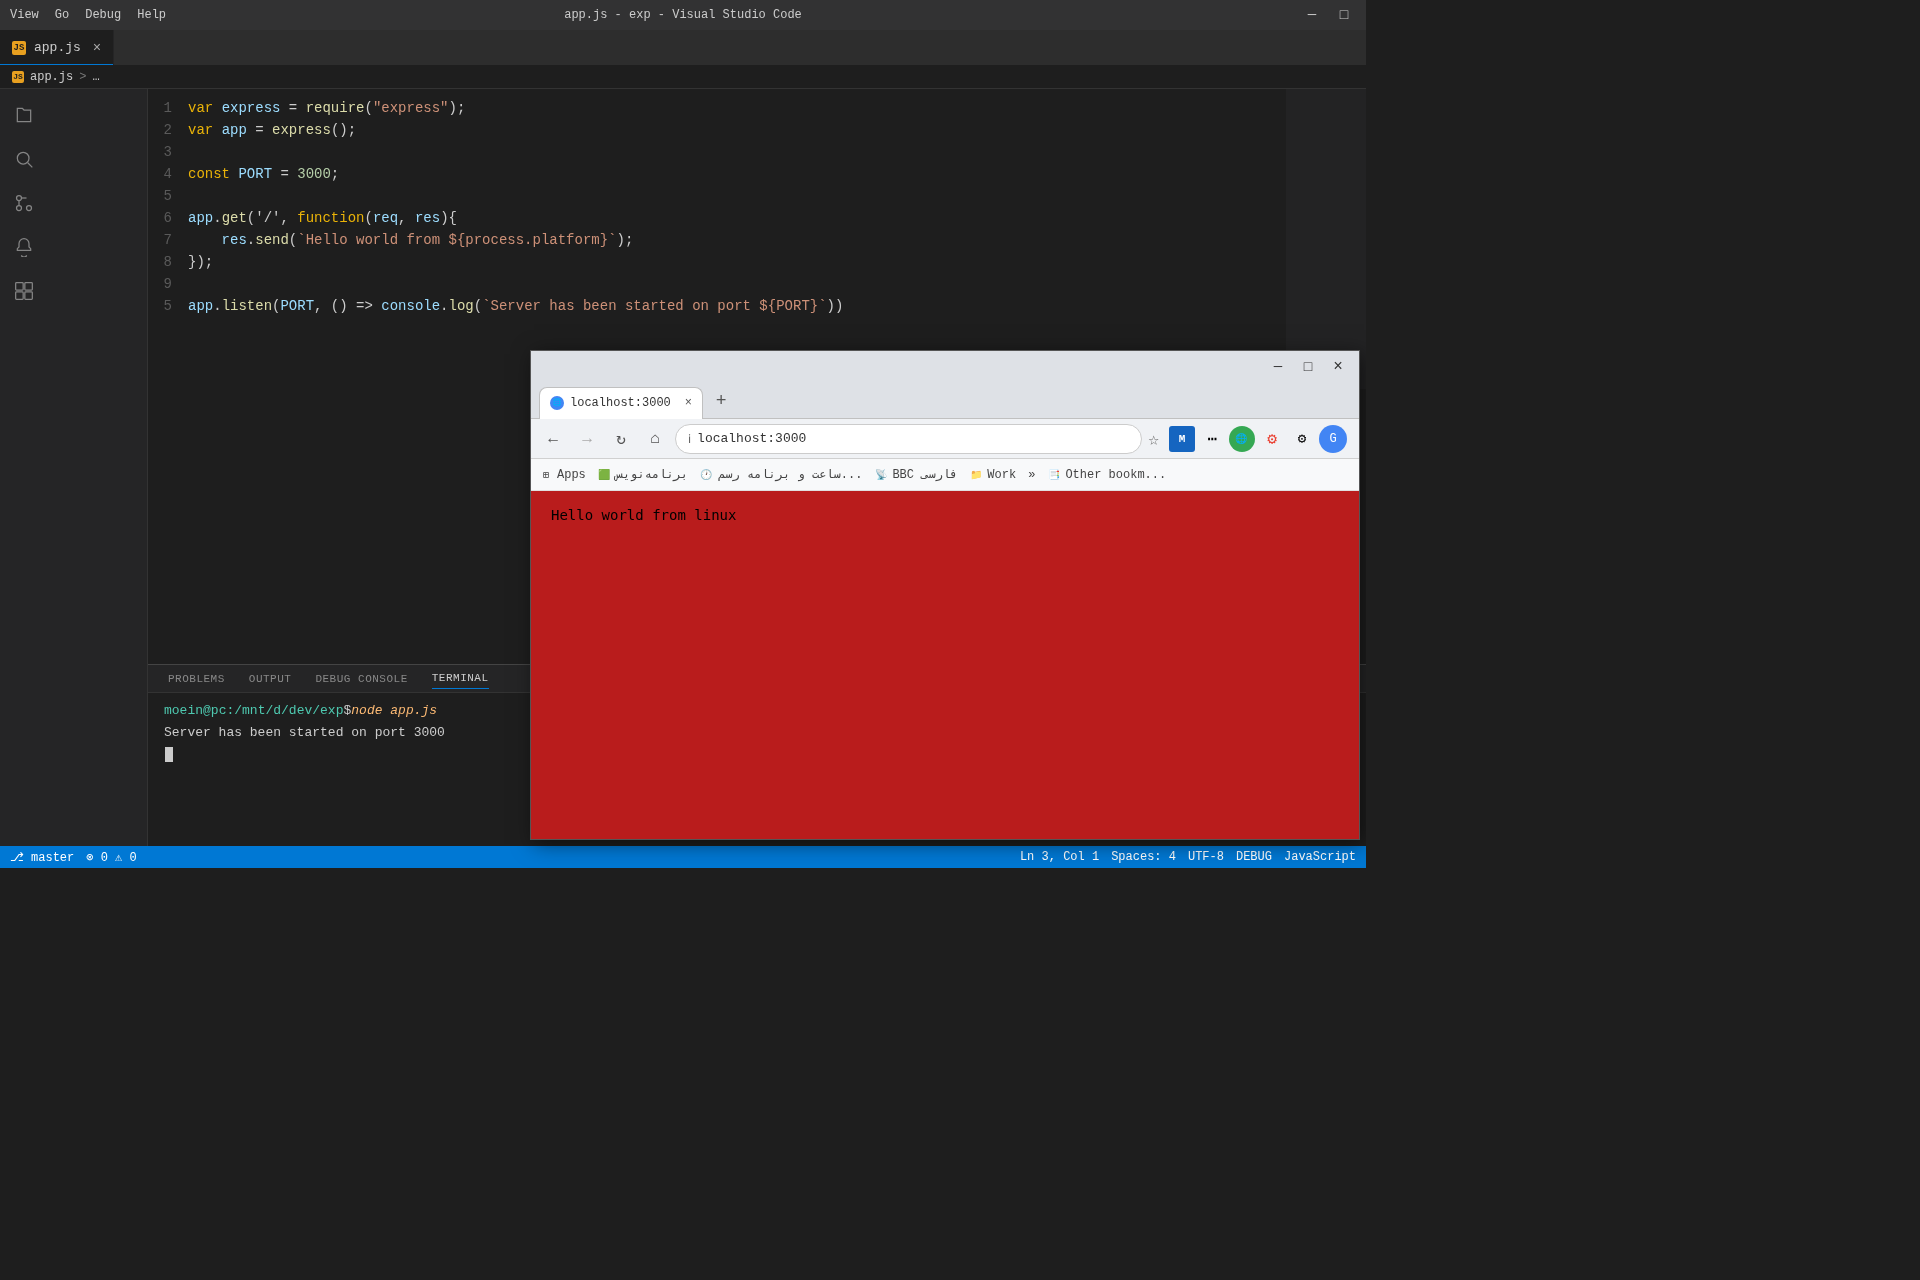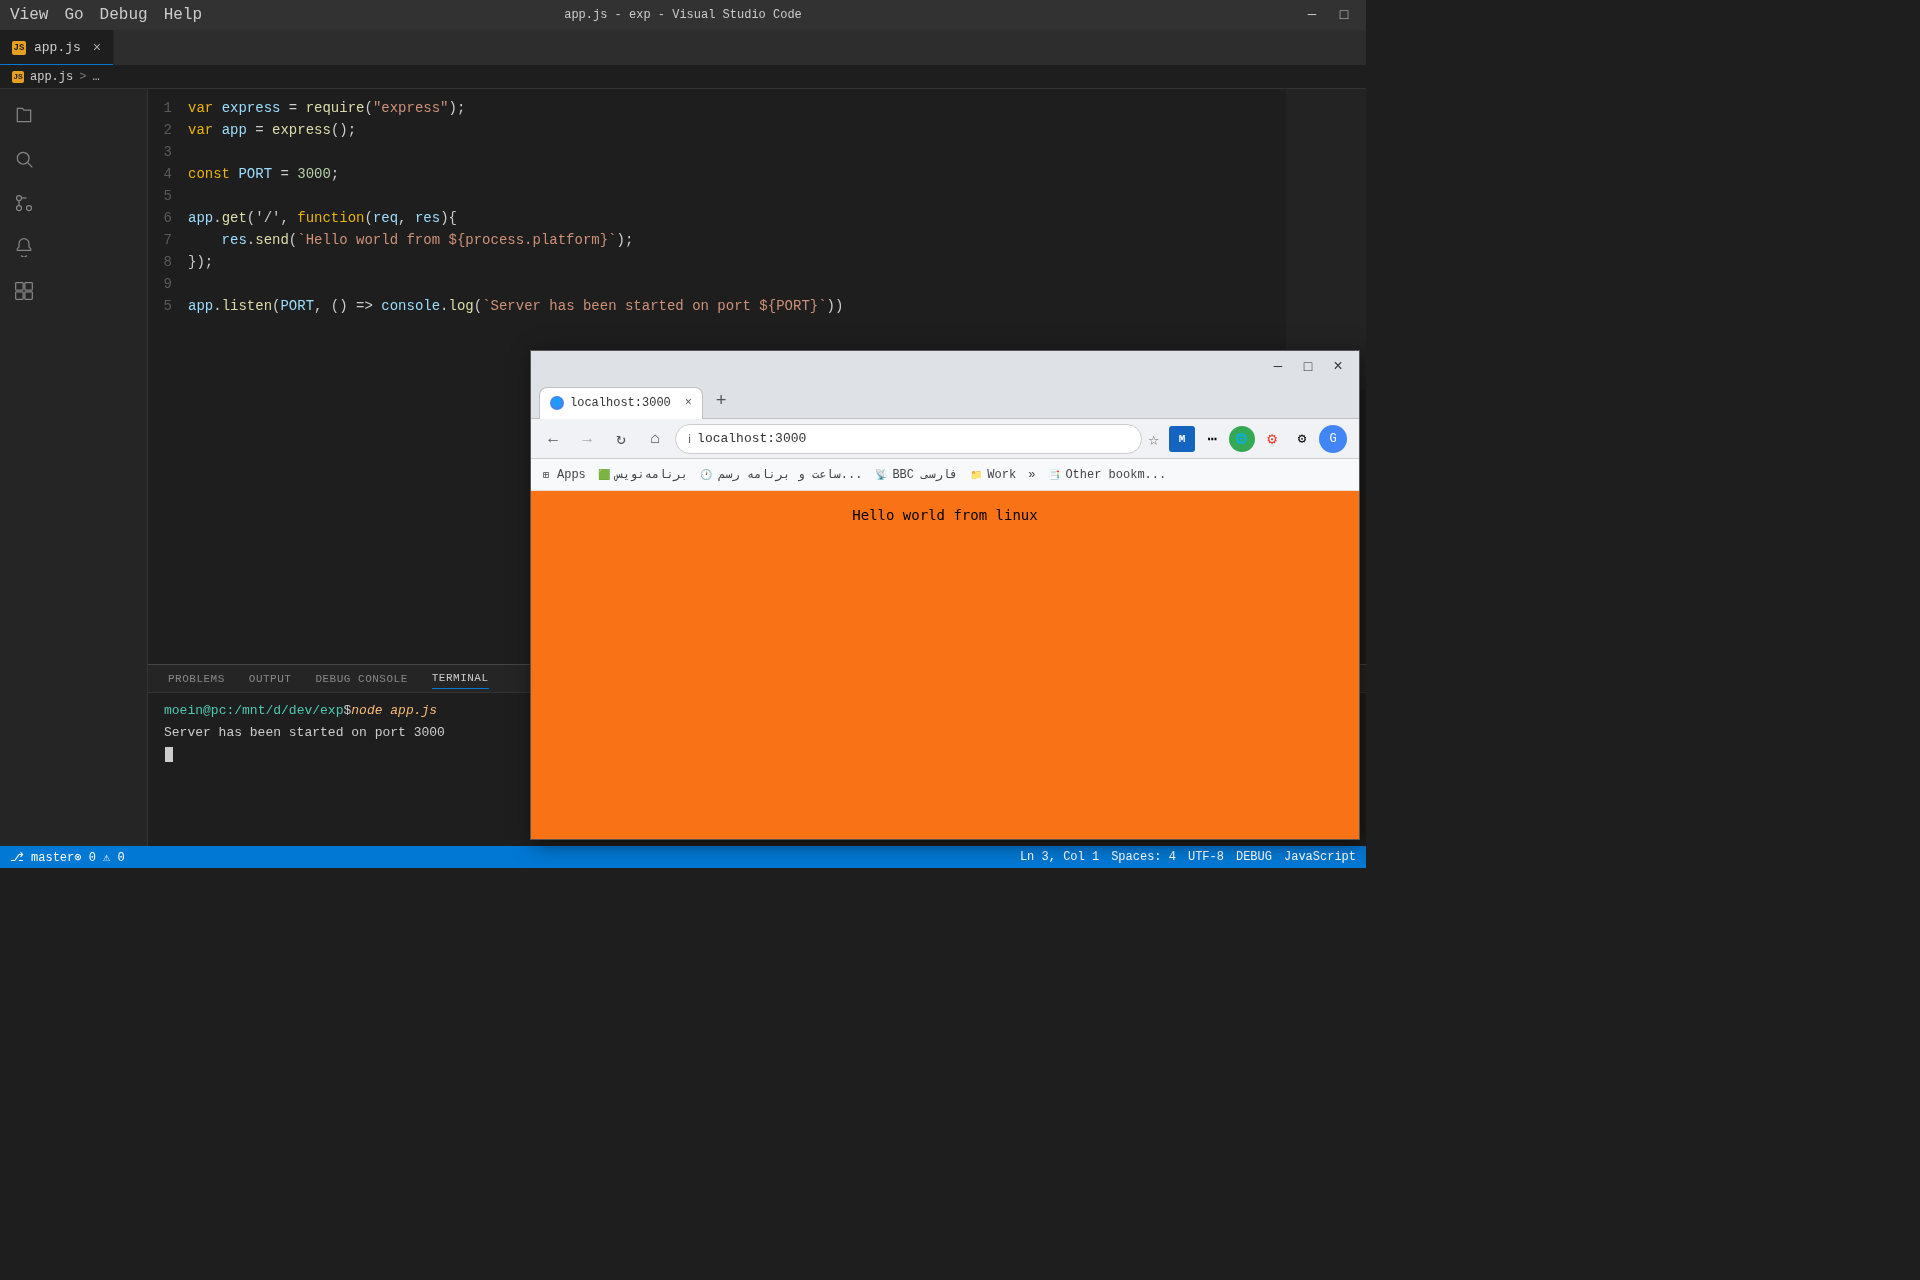--- a/index.html
+++ b/index.html
@@ -18,21 +18,21 @@
       background: #323233;
       display: flex;
       align-items: center;
       justify-content: space-between;
       padding: 0 10px;
       position: relative;
     }
     .title-bar-menu {
       display: flex;
       gap: 16px;
-      font-size: 16px;
+      font-size: 12px;
       color: #cccccc;
     }
     .title-bar-title {
       position: absolute;
       left: 50%;
       transform: translateX(-50%);
       font-size: 12px;
       color: #cccccc;
     }
     .title-bar-controls {
@@ -269,21 +269,21 @@
       right: 0;
       height: 22px;
       background: #0078d4;
       display: flex;
       align-items: center;
       justify-content: space-between;
       padding: 0 10px;
       font-size: 12px;
       color: #ffffff;
     }
-    .status-left { display: flex; }
+    .status-left { display: flex; gap: 12px; }
     .status-right { display: flex; gap: 12px; }
 
     
     .browser-window {
       position: absolute;
       top: 350px;
       left: 530px;
       width: 830px;
       height: 490px;
       background: #ffffff;
@@ -391,26 +391,25 @@
     .bookmark-icon {
       width: 14px;
       height: 14px;
       display: flex;
       align-items: center;
       justify-content: center;
       font-size: 10px;
     }
     .browser-content {
       flex: 1;
-      background: #f97316;
+      background: #b91c1c;
       padding: 16px 20px;
       font-family: Arial, sans-serif;
       font-size: 14px;
       color: #000;
-      text-align: center;
     }
     .hello-world-text {
       font-family: 'Consolas', monospace;
       font-size: 14px;
       color: #000000;
     }
 
     
     .tab-active-indicator {
       position: absolute;

